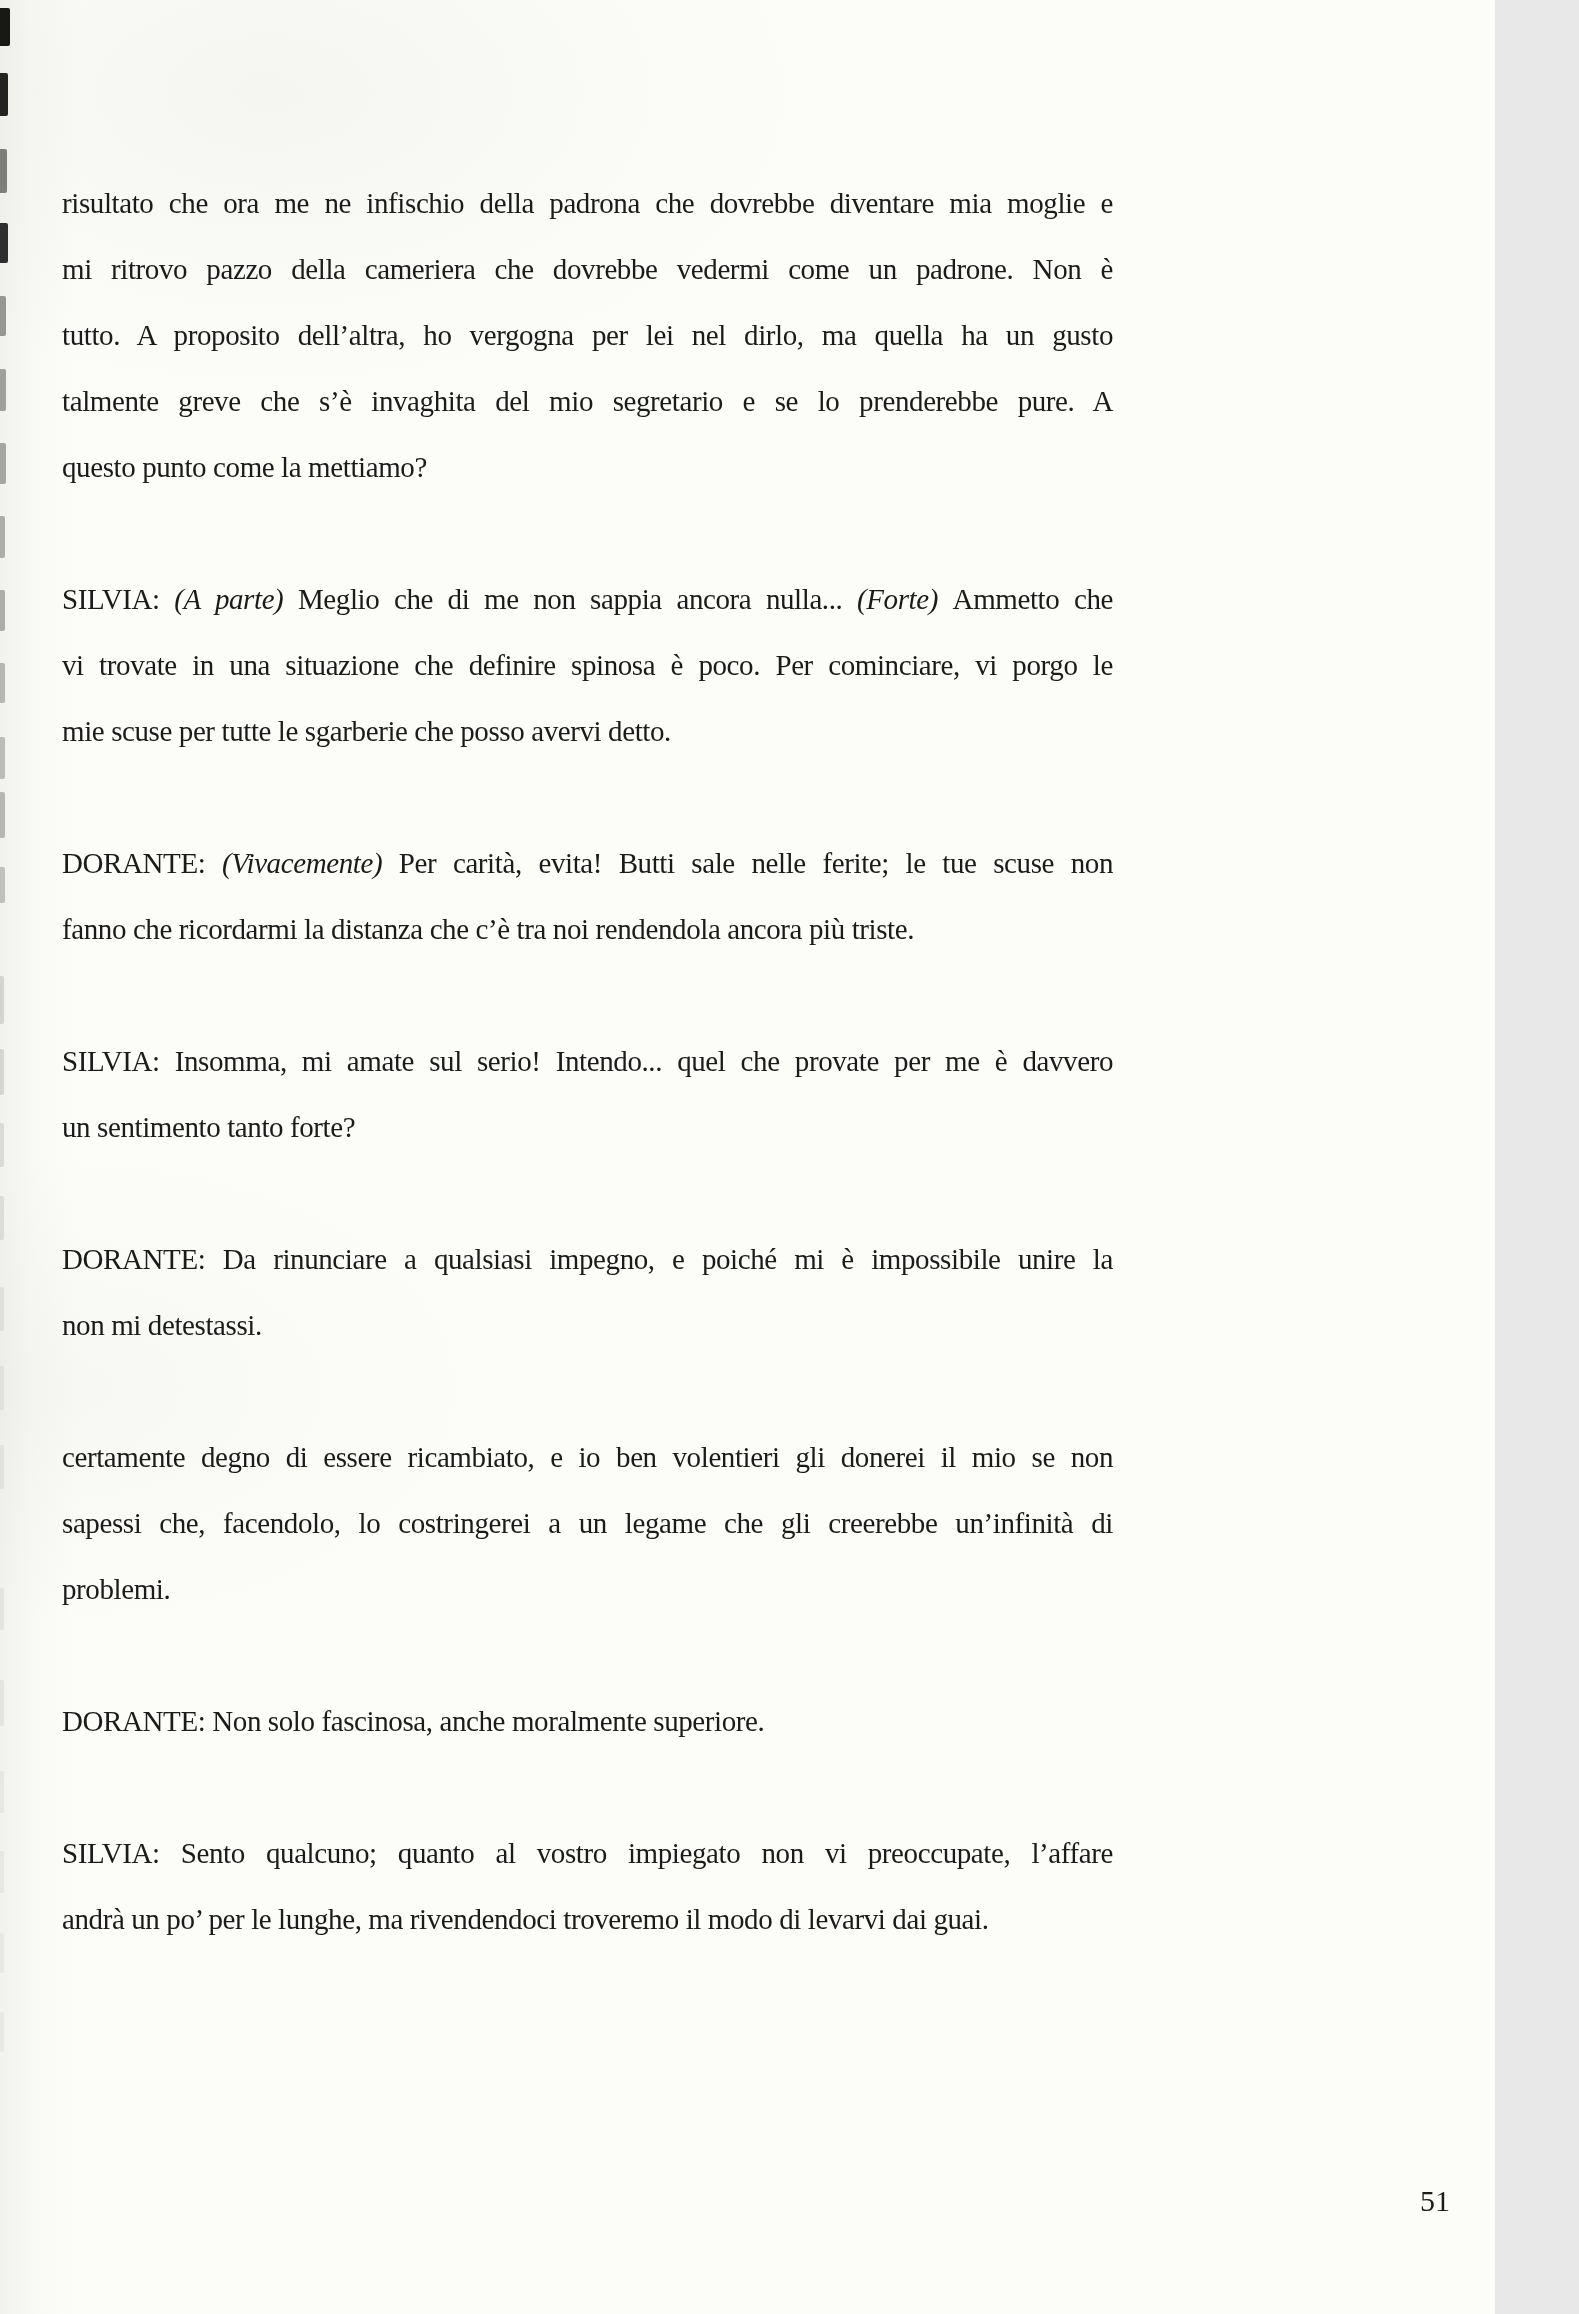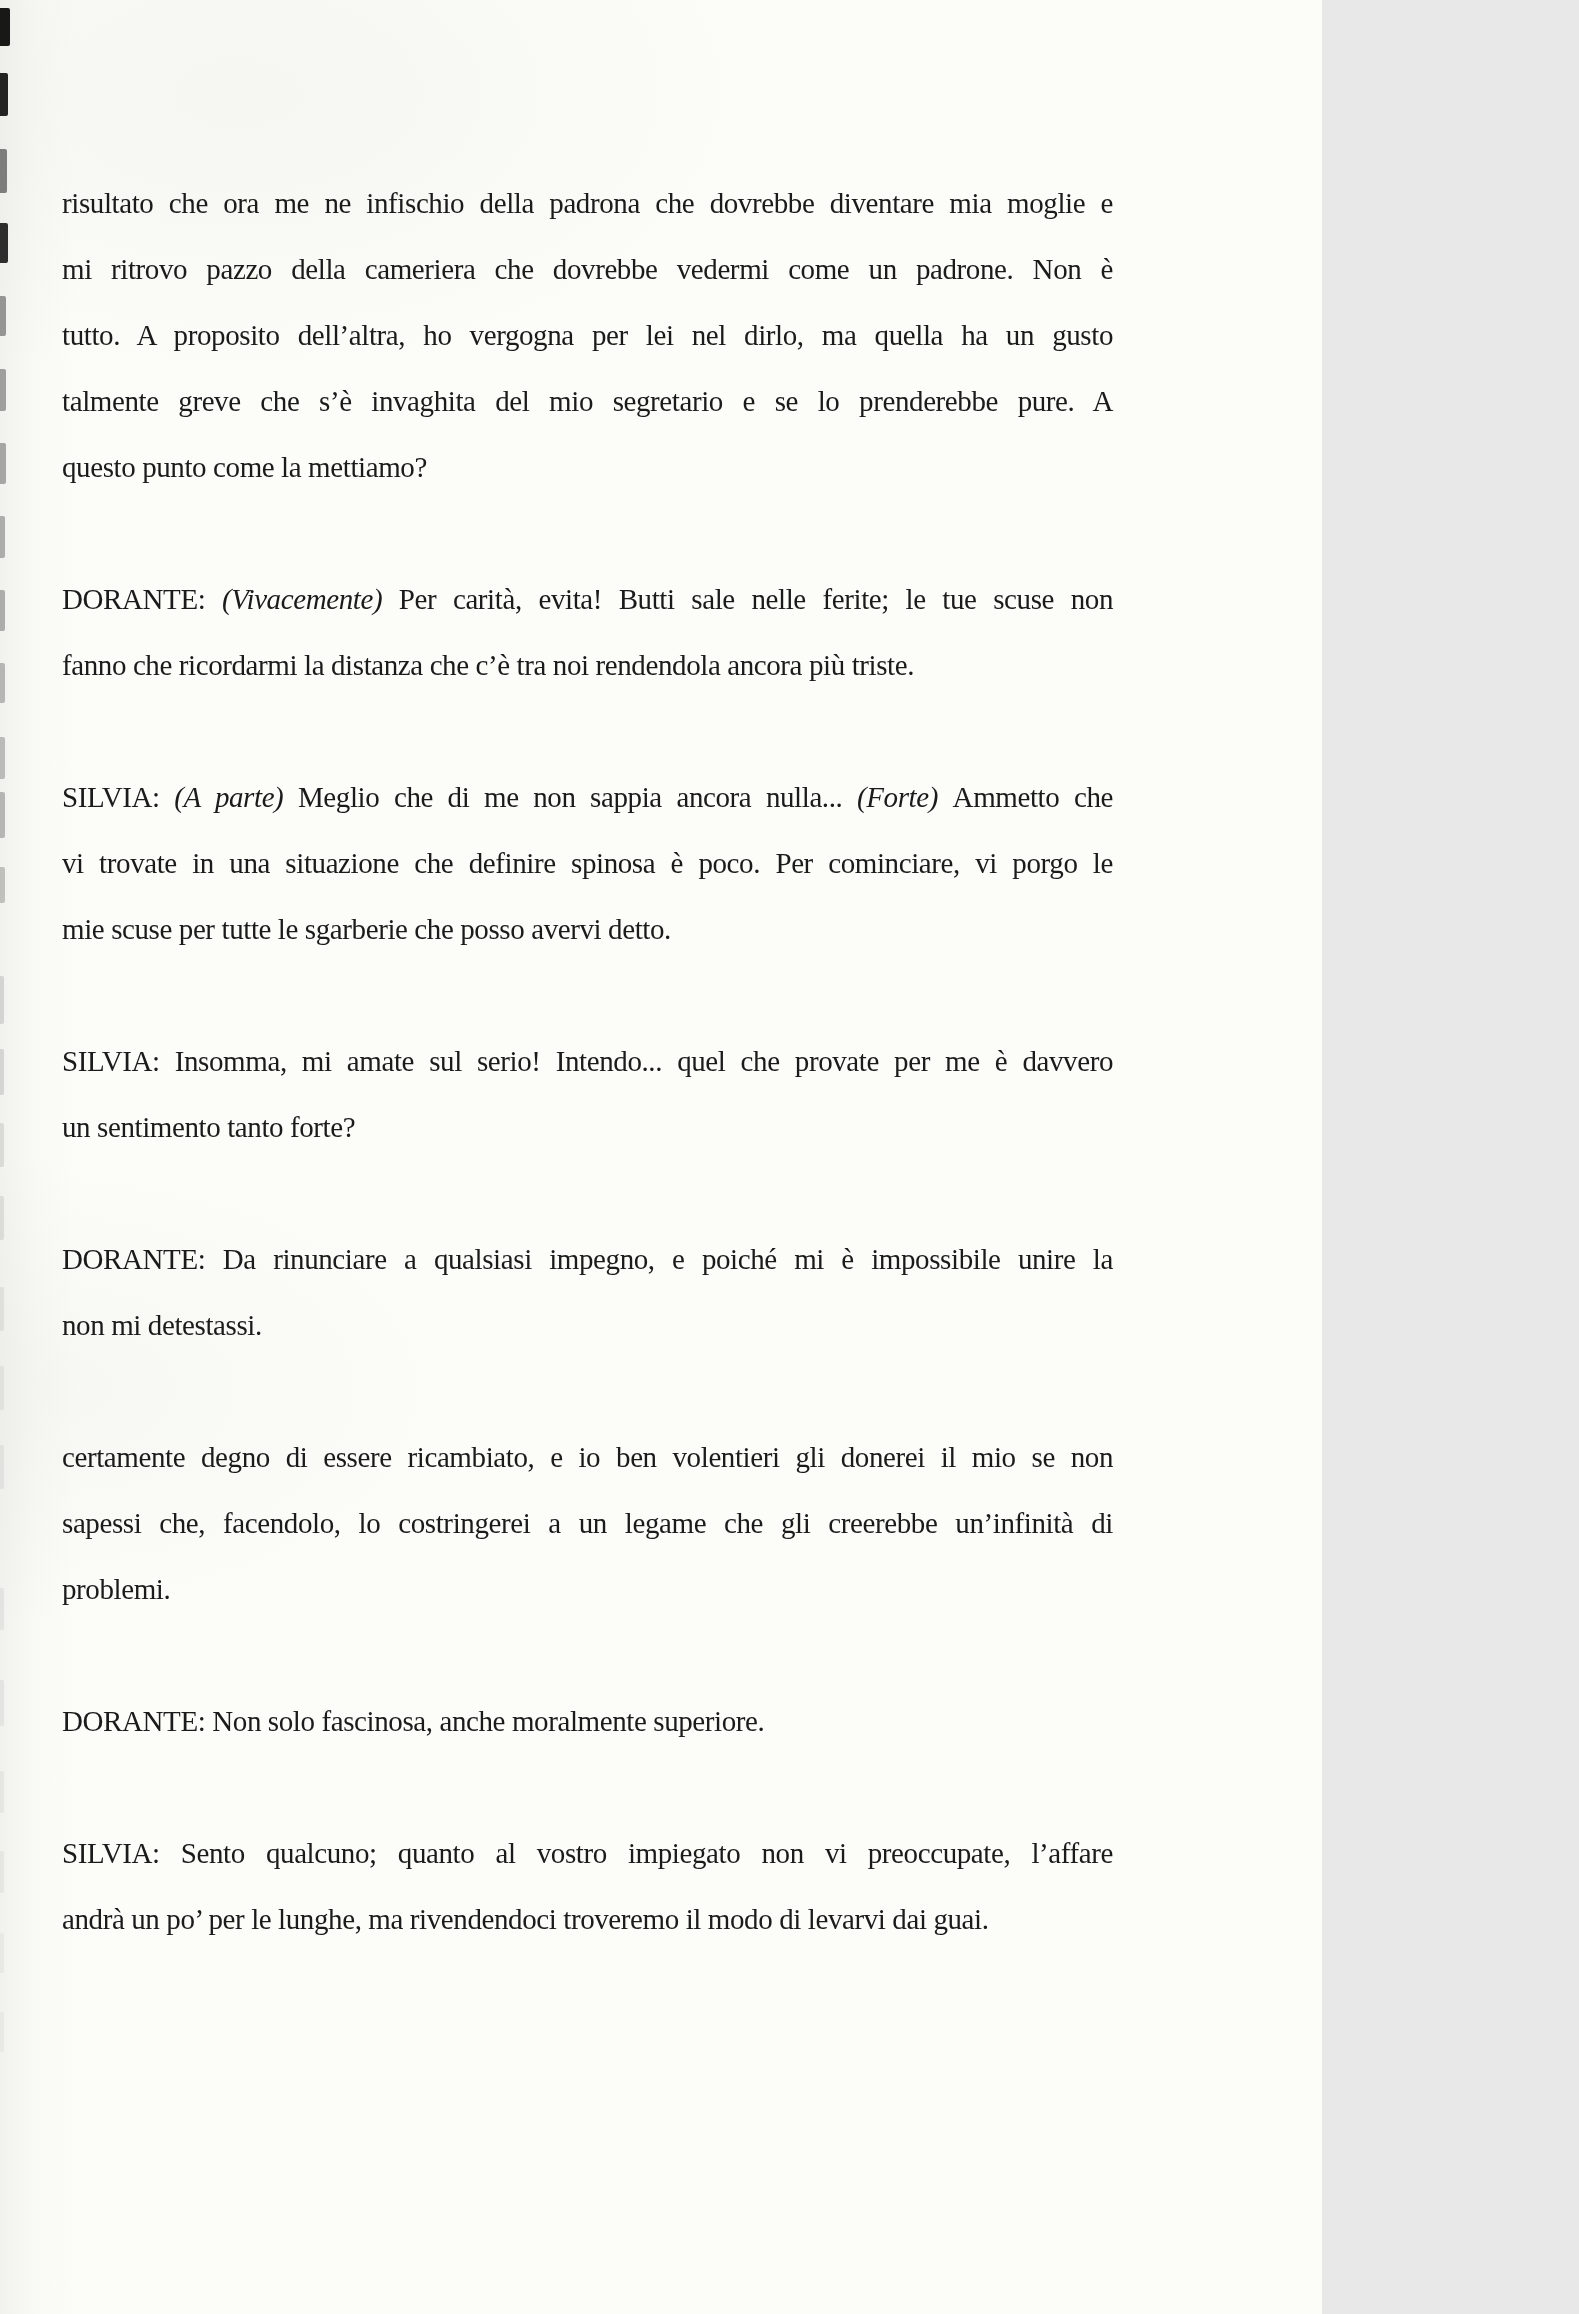--- a/index.html
+++ b/index.html
@@ -2,21 +2,21 @@
 <html><head>
 <meta charset="utf-8">
 <style>
   html, body {
     margin: 0;
     padding: 0;
     background: #e8e8e8;
   }
   .page {
     position: relative;
-    width: 1322px;
+    width: 1495px;
     height: 2315px;
     background: #fcfcf9;
     overflow: hidden;
     font-family: "Liberation Serif", "DejaVu Serif", serif;
     color: #1b1b1b;
   }
   
   .page::before {
     content: "";
     position: absolute;
@@ -106,27 +106,27 @@
     </div>
   <div class="text-block">
       <div class="para">
         <div class="line"><span>risultato che ora me ne infischio della padrona che dovrebbe diventare mia moglie e</span></div>
         <div class="line"><span>mi ritrovo pazzo della cameriera che dovrebbe vedermi come un padrone. Non è</span></div>
         <div class="line"><span>tutto. A proposito dell’altra, ho vergogna per lei nel dirlo, ma quella ha un gusto</span></div>
         <div class="line"><span>talmente greve che s’è invaghita del mio segretario e se lo prenderebbe pure. A</span></div>
         <div class="line last"><span>questo punto come la mettiamo?</span></div>
       </div>
       <div class="para">
-        <div class="line"><span>DORANTE: </span><span class="ital">(Vivacemente) </span><span>Per carità, evita! Butti sale nelle ferite; le tue scuse non</span></div>
-        <div class="line last"><span>fanno che ricordarmi la distanza che c’è tra noi rendendola ancora più triste.</span></div>
-      </div>
-      <div class="para">
         <div class="line"><span>SILVIA: </span><span class="ital">(A parte) </span><span>Meglio che di me non sappia ancora nulla... </span><span class="ital">(Forte) </span><span>Ammetto che</span></div>
         <div class="line"><span>vi trovate in una situazione che definire spinosa è poco. Per cominciare, vi porgo le</span></div>
         <div class="line last"><span>mie scuse per tutte le sgarberie che posso avervi detto.</span></div>
+      </div>
+      <div class="para">
+        <div class="line"><span>DORANTE: </span><span class="ital">(Vivacemente) </span><span>Per carità, evita! Butti sale nelle ferite; le tue scuse non</span></div>
+        <div class="line last"><span>fanno che ricordarmi la distanza che c’è tra noi rendendola ancora più triste.</span></div>
       </div>
       <div class="para">
         <div class="line"><span>SILVIA: Insomma, mi amate sul serio! Intendo... quel che provate per me è davvero</span></div>
         <div class="line last"><span>un sentimento tanto forte?</span></div>
       </div>
       <div class="para">
         <div class="line"><span>DORANTE: Da rinunciare a qualsiasi impegno, e poiché mi è impossibile unire la</span></div>
         <div class="line last"><span>non mi detestassi.</span></div>
       </div>
       <div class="para">

